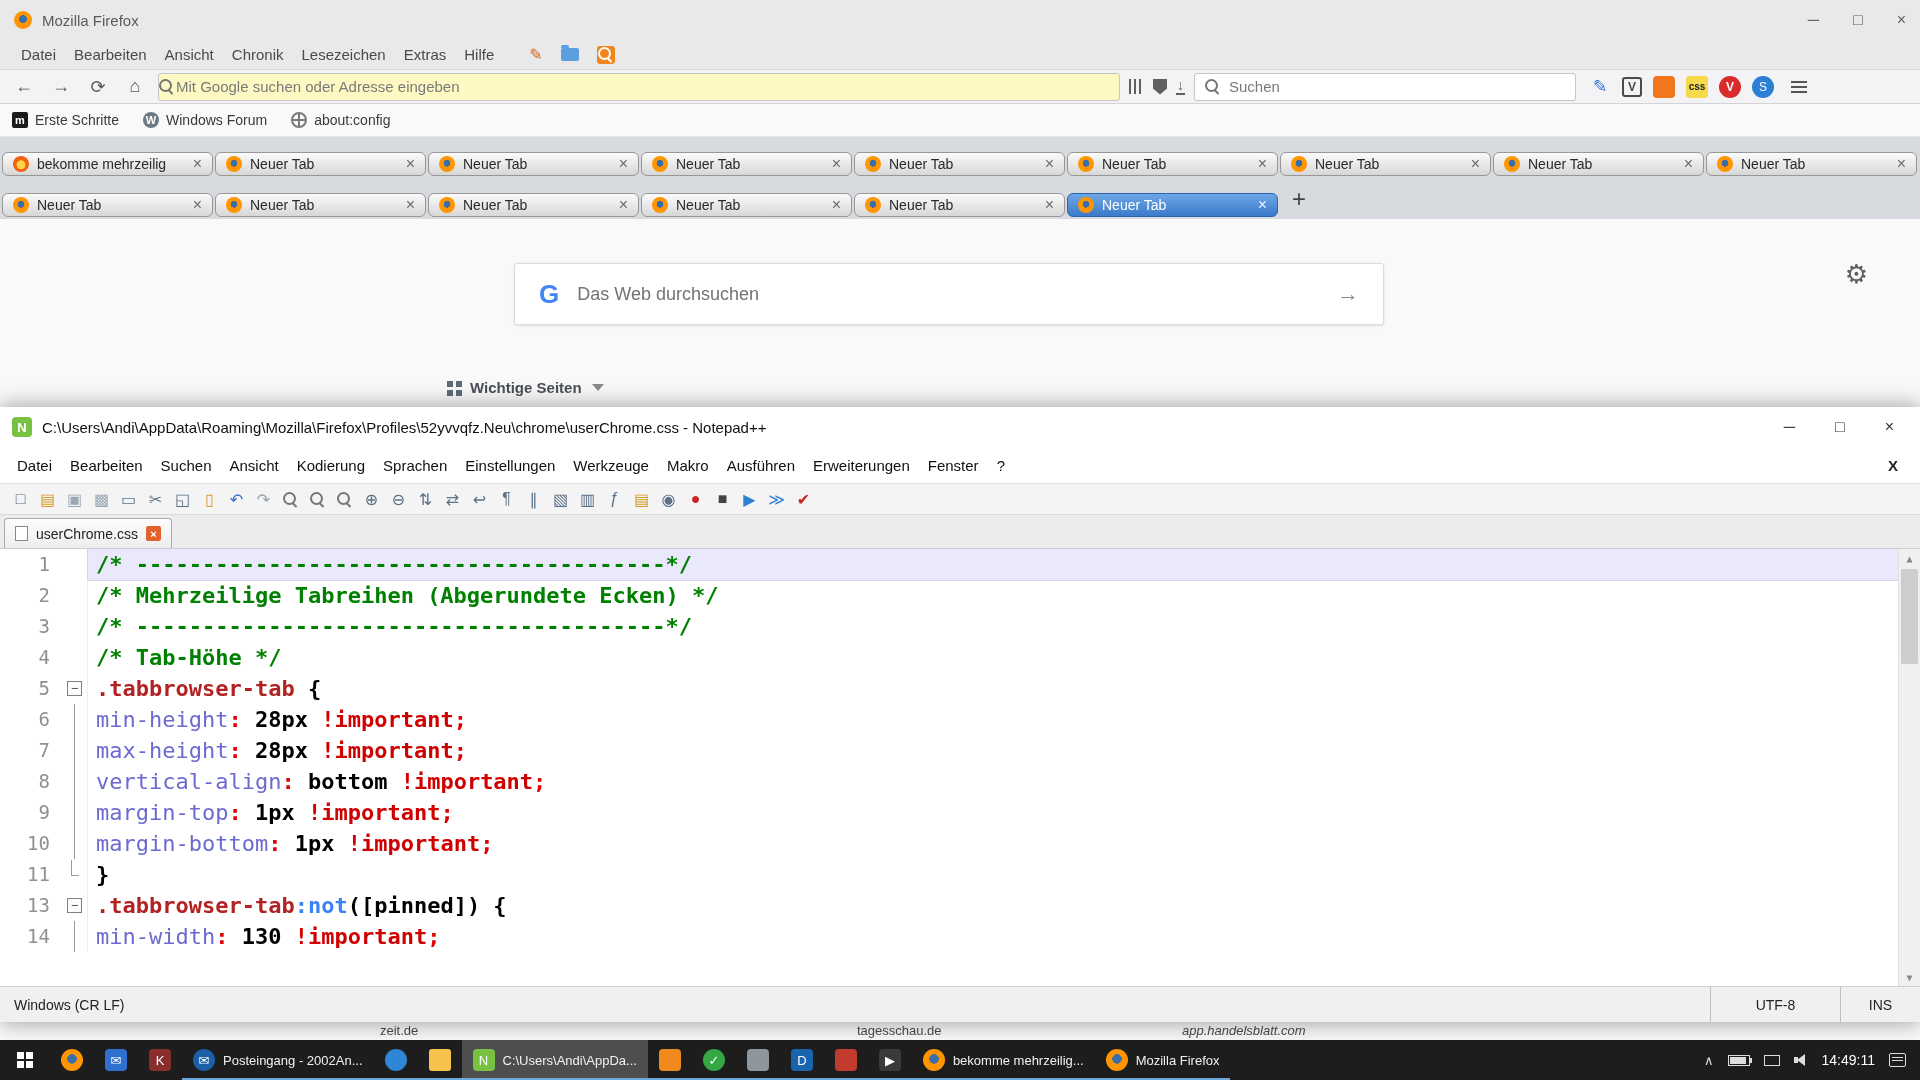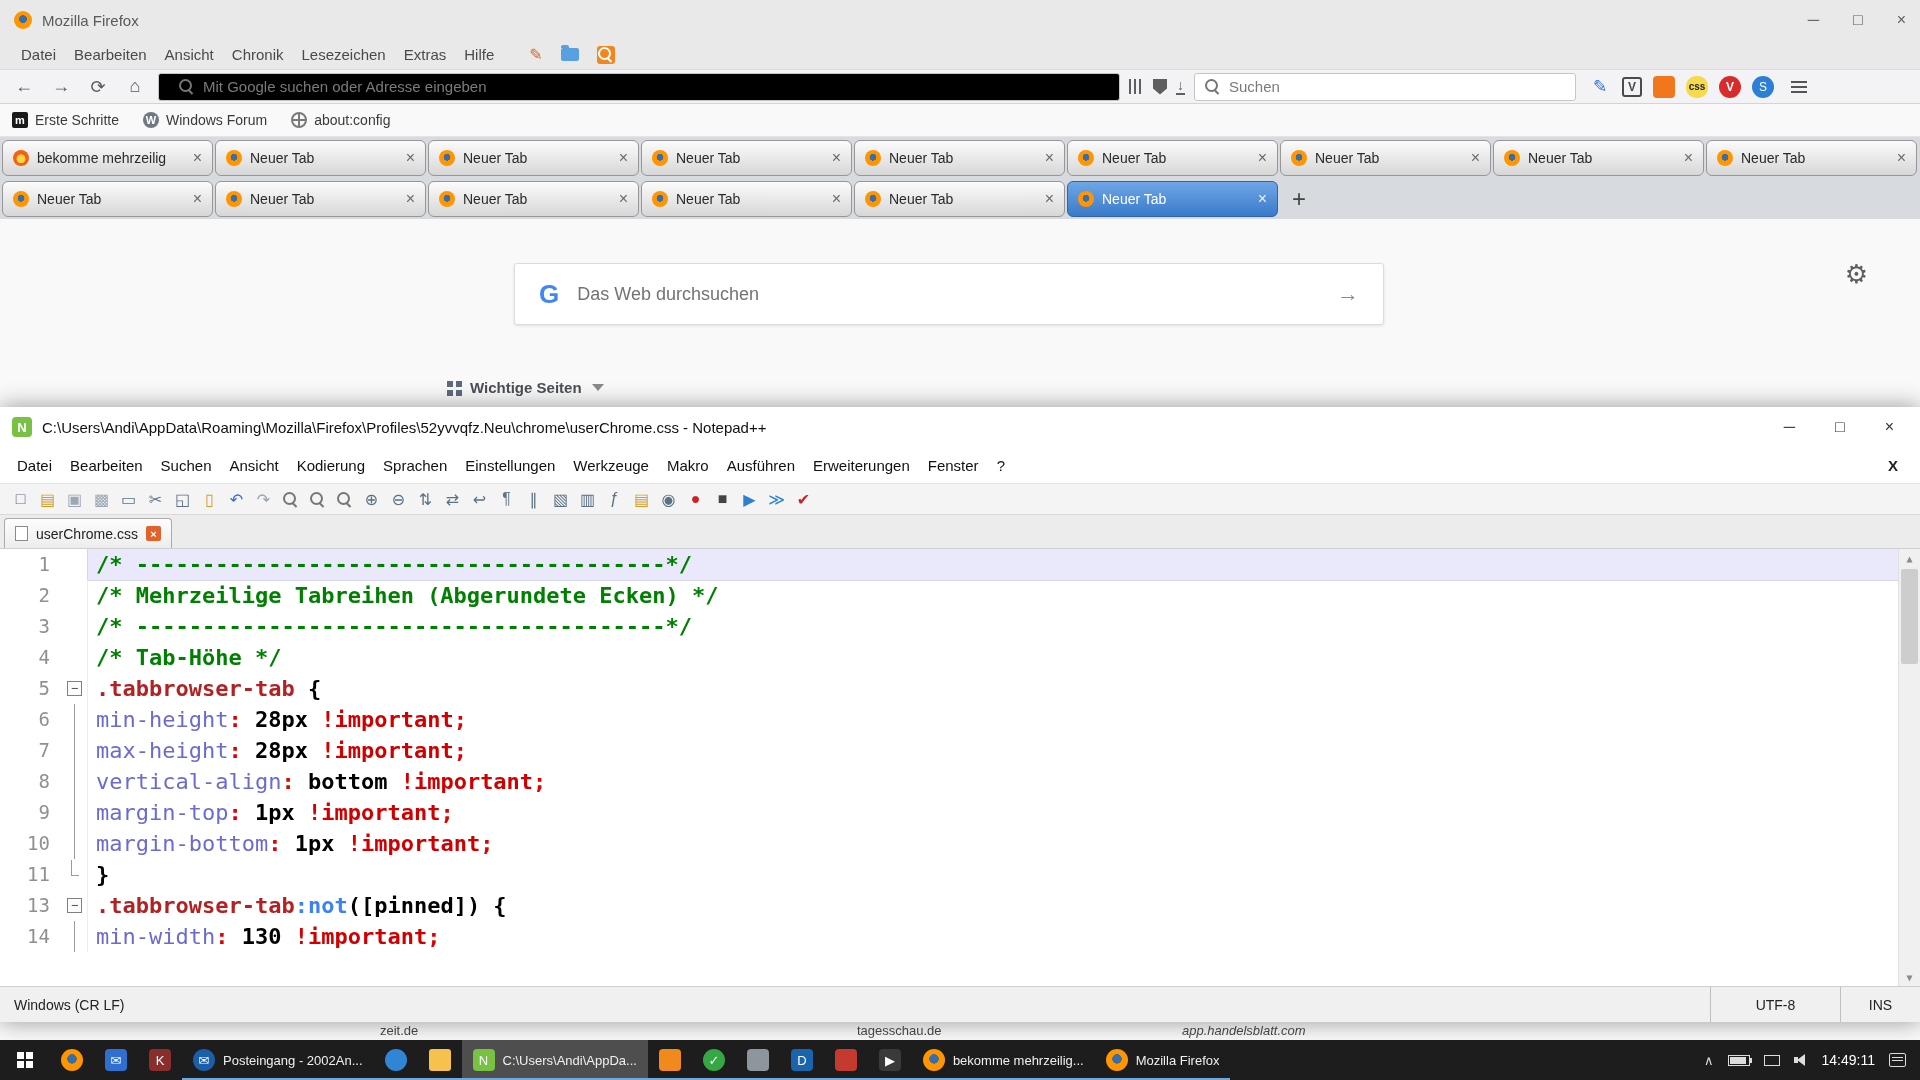--- a/index.html
+++ b/index.html
@@ -22,47 +22,47 @@
   .folder::before{content:"";position:absolute;top:-3px;left:0;width:8px;height:3px;background:#f7c14d;border-radius:2px 2px 0 0}
   .folder.blue{background:#5aa0e0}.folder.blue::before{background:#5aa0e0}
   .orangebox{width:18px;height:18px;background:#f2861d;border-radius:3px;display:flex;align-items:center;justify-content:center}
   .mag{position:relative;width:15px;height:15px;display:inline-block}
   .mag::before{content:"";position:absolute;left:0;top:0;width:9px;height:9px;border:2px solid #767676;border-radius:50%}
   .mag::after{content:"";position:absolute;left:10px;top:10px;width:6px;height:2px;background:#767676;transform:rotate(45deg);transform-origin:0 0}
   .mag.white::before{border-color:#fff}.mag.white::after{background:#fff}
 
   .ff-navbar{height:34px;background:#f3f3f5;border-bottom:1px solid #d4d4d6;display:flex;align-items:center;padding:0 10px;gap:9px;flex:0 0 auto}
   .nav-btn{font-size:18px;color:#5a5a5a;width:28px;text-align:center}
-  .urlbar{width:962px;height:28px;background:#000000;border:1px solid #c6c6c8;border-radius:3px;display:flex;align-items:center;padding:0 20px;gap:9px;color:#7a7a7a;font-size:15px}
+  .urlbar{width:962px;height:28px;background:#fef9c3;border:1px solid #c6c6c8;border-radius:3px;display:flex;align-items:center;padding:0 0;gap:2px;color:#7a7a7a;font-size:15px}
   .searchbar{width:382px;height:28px;background:#fff;border:1px solid #c6c6c8;border-radius:3px;display:flex;align-items:center;padding:0 10px;gap:9px;color:#7a7a7a;font-size:15px}
   .libbars{display:inline-block;width:15px;height:15px;background:repeating-linear-gradient(90deg,#5f5f5f 0 2px,transparent 2px 5px)}
   .shield{display:inline-block;width:14px;height:16px;background:#5f5f5f;clip-path:polygon(0 0,100% 0,100% 62%,50% 100%,0 62%)}
   .dl{display:inline-block;border-bottom:2px solid #5f5f5f;color:#5f5f5f;font-size:14px;line-height:1;padding:0 1px 1px}
   .exts{display:flex;align-items:center;gap:11px;margin-left:4px}
   .ext{width:22px;height:22px;display:flex;align-items:center;justify-content:center;font-size:13px}
   .ext.edit-extension{color:#2b6fd4;font-size:17px}
   .ext.v-box-extension{border:2px solid #4a4a4a;border-radius:3px;color:#4a4a4a;font-weight:bold;font-size:12px;width:20px;height:20px}
   .ext.orange-extension{background:#f2761b;border-radius:4px}
-  .ext.css-style-extension{background:#f7d94c;border-radius:10px;color:#222;font-weight:bold;font-size:10px}
+  .ext.css-style-extension{background:#f7d94c;border-radius:3px;color:#222;font-weight:bold;font-size:10px}
   .ext.v-red-extension{background:#d92b2b;border-radius:50%;color:#fff;font-weight:bold;font-size:12px}
   .ext.blue-extension{background:#2b7fd4;border-radius:50%;color:#fff;font-size:12px}
   .hamb{display:inline-block;width:16px;height:12px;border-top:2px solid #555;border-bottom:2px solid #555;position:relative;margin-left:8px}
   .hamb::before{content:"";position:absolute;top:50%;left:0;right:0;height:2px;background:#555;transform:translateY(-50%)}
 
   .ff-bookmarksbar{height:33px;background:#f9f9fa;border-bottom:1px solid #e4e4e6;display:flex;align-items:center;padding:0 12px;gap:24px;flex:0 0 auto}
   .bm-item{display:flex;align-items:center;gap:7px;font-size:14px;color:#3a3a3a}
   .bm-ic{width:16px;height:16px;display:flex;align-items:center;justify-content:center;color:#fff;font-size:11px;font-weight:bold}
   .bm-ic.mozilla-icon{background:#1a1a1a;border-radius:2px}
   .bm-ic.wordpress-icon{background:#6d7a85;border-radius:50%}
   .bm-ic.globe-icon{border:2px solid #7a7a7a;border-radius:50%;position:relative;color:transparent}
   .bm-ic.globe-icon::before{content:"";position:absolute;left:0;right:0;top:50%;height:2px;background:#7a7a7a;transform:translateY(-50%)}
   .bm-ic.globe-icon::after{content:"";position:absolute;top:0;bottom:0;left:50%;width:2px;background:#7a7a7a;transform:translateX(-50%)}
 
   .tab-row{display:flex;height:41px;background:#d7dade;align-items:flex-end;flex:0 0 auto;padding:0 1px}
-  .fftab{flex:0 0 211px;max-width:211px;height:36px;margin:2px 1px;display:flex;align-items:center;gap:8px;padding:0 10px;background:linear-gradient(#fbfbfb,#d7d7d7);border:1px solid #979797;border-radius:6px;font-size:14px;color:#2a2a2a}
+  .fftab{flex:0 0 211px;max-width:211px;height:24px;margin:2px 1px;display:flex;align-items:center;gap:8px;padding:0 10px;background:linear-gradient(#fbfbfb,#d7d7d7);border:1px solid #979797;border-radius:6px;font-size:14px;color:#2a2a2a}
   .fftab.active{background:linear-gradient(#6ea7e6,#3a7ac9);border-color:#2d64ab;color:#fff}
   .fav{width:16px;height:16px;border-radius:50%;background:radial-gradient(circle at 50% 45%,#3a6ea8 0 28%,#ff9500 30% 78%,#e8430e 80%);flex:0 0 auto}
   .fav.fire{background:radial-gradient(circle at 50% 55%,#ffd24a 0 35%,#f2620f 40% 90%)}
   .tab-label{flex:1;white-space:nowrap;overflow:hidden;text-overflow:ellipsis}
   .tab-close{color:#6a6a6a;font-size:16px;line-height:1}
   .fftab.active .tab-close{color:#eaf2ff}
   .newtab-btn{width:40px;font-size:24px;color:#444;text-align:center;align-self:center}
 
   .ff-content{flex:1;position:relative;background:#f9f9fa}
   .gear{position:absolute;right:52px;top:40px;font-size:26px;color:#5f5f5f}

